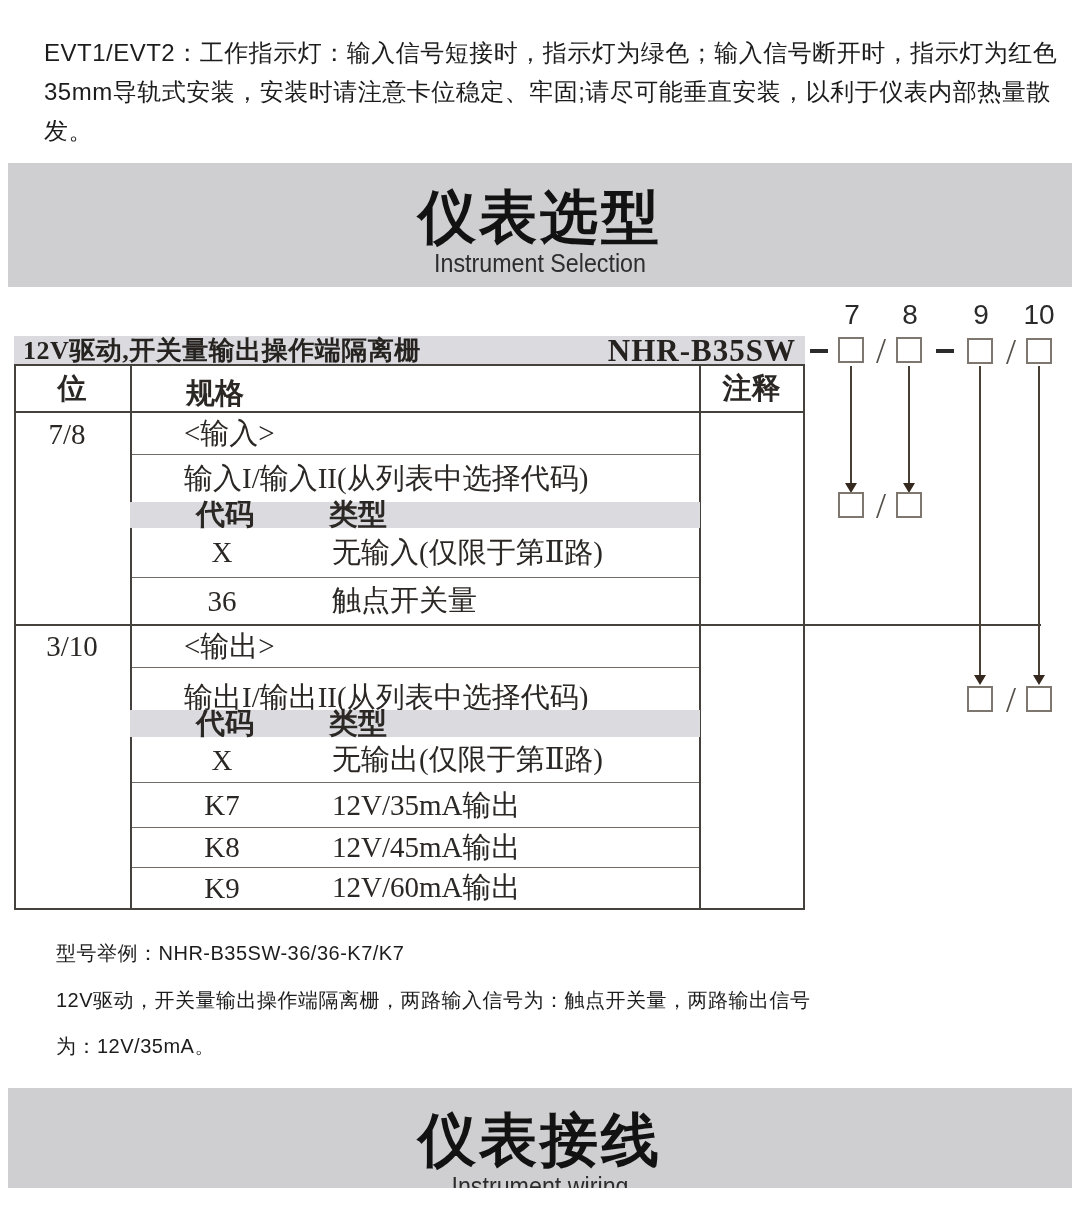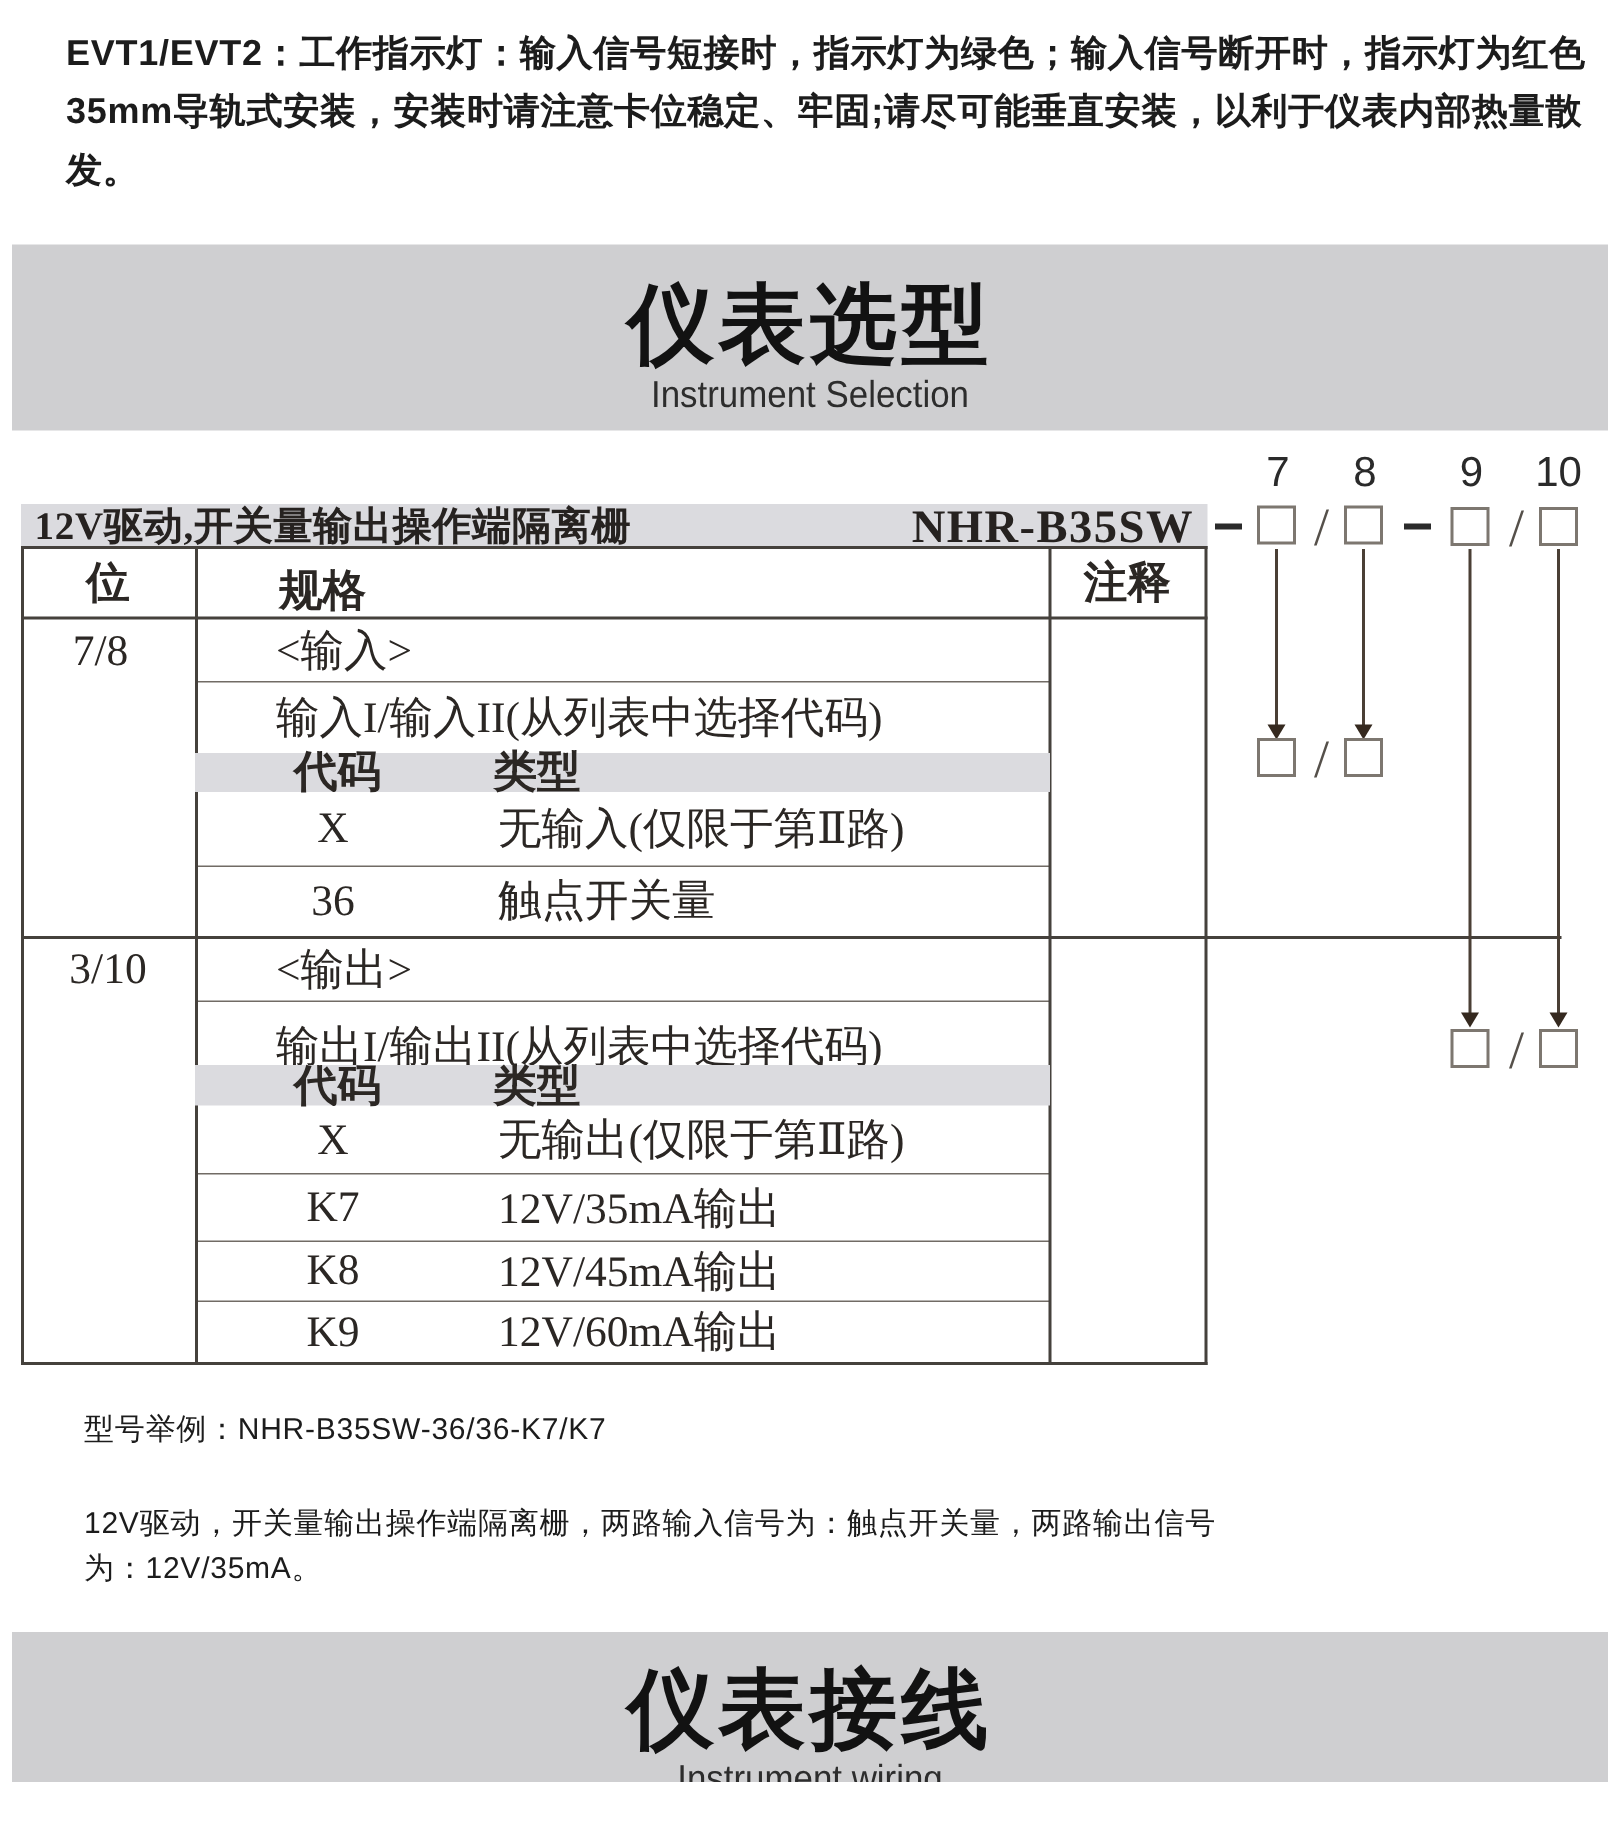--- a/index.html
+++ b/index.html
@@ -3,21 +3,21 @@
 <meta charset="utf-8">
 <style>
   html,body{margin:0;padding:0;}
   body{
     width:1080px;height:1231px;background:#ffffff;overflow:hidden;position:relative;
     font-family:"Liberation Sans","DejaVu Sans",sans-serif;color:#1c1c1c;
   }
   .abs{position:absolute;}
   .serif{font-family:"Liberation Serif","DejaVu Serif",serif;}
 
-  .intro{left:44px;top:16px;font-size:24px;line-height:39px;font-weight:700;letter-spacing:.5px;}
+  .intro{left:44px;top:33px;font-size:24px;line-height:39px;font-weight:400;letter-spacing:.5px;}
 
   .banner{left:8px;width:1064px;background:#cfcfd1;text-align:center;overflow:hidden;}
   .banner-title{font-size:58px;font-weight:bold;color:#121212;line-height:66px;letter-spacing:3px;}
   .banner-sub{font-size:25px;color:#2d2d2d;line-height:27px;transform:scaleX(.93);letter-spacing:0;}
 
   .titlebar{left:14px;top:336px;width:791px;height:29px;background:#dbdbdf;
     display:flex;justify-content:space-between;align-items:center;padding:0 9px;box-sizing:border-box;}
   .titlebar .t{font-size:26px;font-weight:bold;color:#262220;letter-spacing:.5px;}
   .titlebar .m{font-size:31px;font-weight:bold;color:#262220;letter-spacing:1px;}
 
@@ -130,21 +130,21 @@
 
   <div class="box" style="left:838px;top:492px;"></div>
   <div class="slash" style="left:866px;top:491px;">/</div>
   <div class="box" style="left:896px;top:492px;"></div>
 
   <div class="box" style="left:967px;top:686px;"></div>
   <div class="slash" style="left:996px;top:685px;">/</div>
   <div class="box" style="left:1026px;top:686px;"></div>
 
   <div class="abs example" style="top:938px;">型号举例：NHR-B35SW-36/36-K7/K7</div>
-  <div class="abs example" style="top:985px;margin-top:16px;">12V驱动，开关量输出操作端隔离栅，两路输入信号为：触点开关量，两路输出信号</div>
+  <div class="abs example" style="top:985px;">12V驱动，开关量输出操作端隔离栅，两路输入信号为：触点开关量，两路输出信号</div>
   <div class="abs example" style="top:1031px;">为：12V/35mA。</div>
 
   <div class="abs banner" style="top:1088px;height:100px;">
     <div class="banner-title" style="margin-top:19px;">仪表接线</div>
     <div class="banner-sub">Instrument wiring</div>
   </div>
 
 </div>
 
 </body></html>

